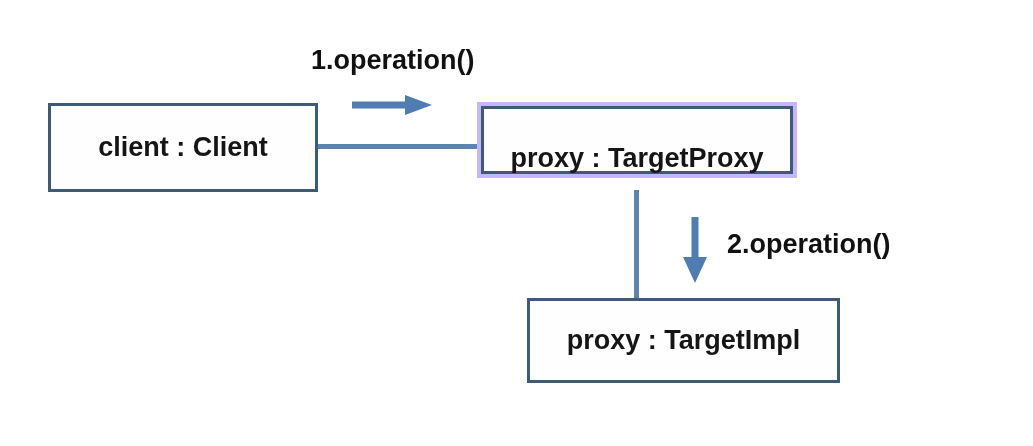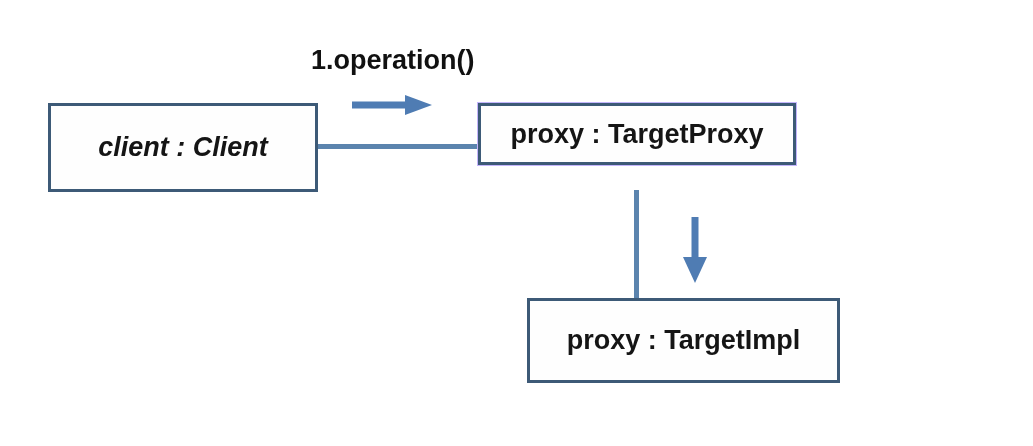--- a/index.html
+++ b/index.html
@@ -29,29 +29,29 @@
     font-size: 27px;
     font-weight: bold;
     color: #151515;
     white-space: nowrap;
   }
   .node-client {
     left: 48px;
     top: 103px;
     width: 270px;
     height: 89px;
-    font-style: italic;
   }
   .node-proxy {
     left: 477px;
     top: 102px;
     width: 320px;
-    height: 64px;
-    border: 1px solid #c4b5fd;
+    height: 76px;
+    border: 4px solid #c4b5fd;
     box-shadow: inset 0 0 0 3px #3d5a77;
+    align-items: flex-end;
   }
   .node-impl {
     left: 480px;
     top: 298px;
     width: 313px;
     height: 85px;
     margin-left: 47px;
   }
   .connector {
     position: absolute;
@@ -106,20 +106,21 @@
 
   <div class="connector connector-h"></div>
   <div class="connector connector-v"></div>
 
   <div class="edge-label edge-label-1">1.operation()</div>
   <svg class="arrow arrow-right" width="82" height="24" viewBox="0 0 82 24">
     <line x1="1" y1="12" x2="56" y2="12" stroke="#4f7cb3" stroke-width="7"></line>
     <polygon points="54,2 81,12 54,22" fill="#4f7cb3"></polygon>
   </svg>
 
+  <div class="edge-label edge-label-2">2.operation()</div>
   <svg class="arrow arrow-down" width="32" height="68" viewBox="0 0 32 68">
     <line x1="16" y1="1" x2="16" y2="44" stroke="#4f7cb3" stroke-width="7"></line>
     <polygon points="4,41 28,41 16,67" fill="#4f7cb3"></polygon>
   </svg>
 
   <div class="node node-client">
     <span class="node-label">client : Client</span>
   </div>
 
   <div class="node node-proxy">

